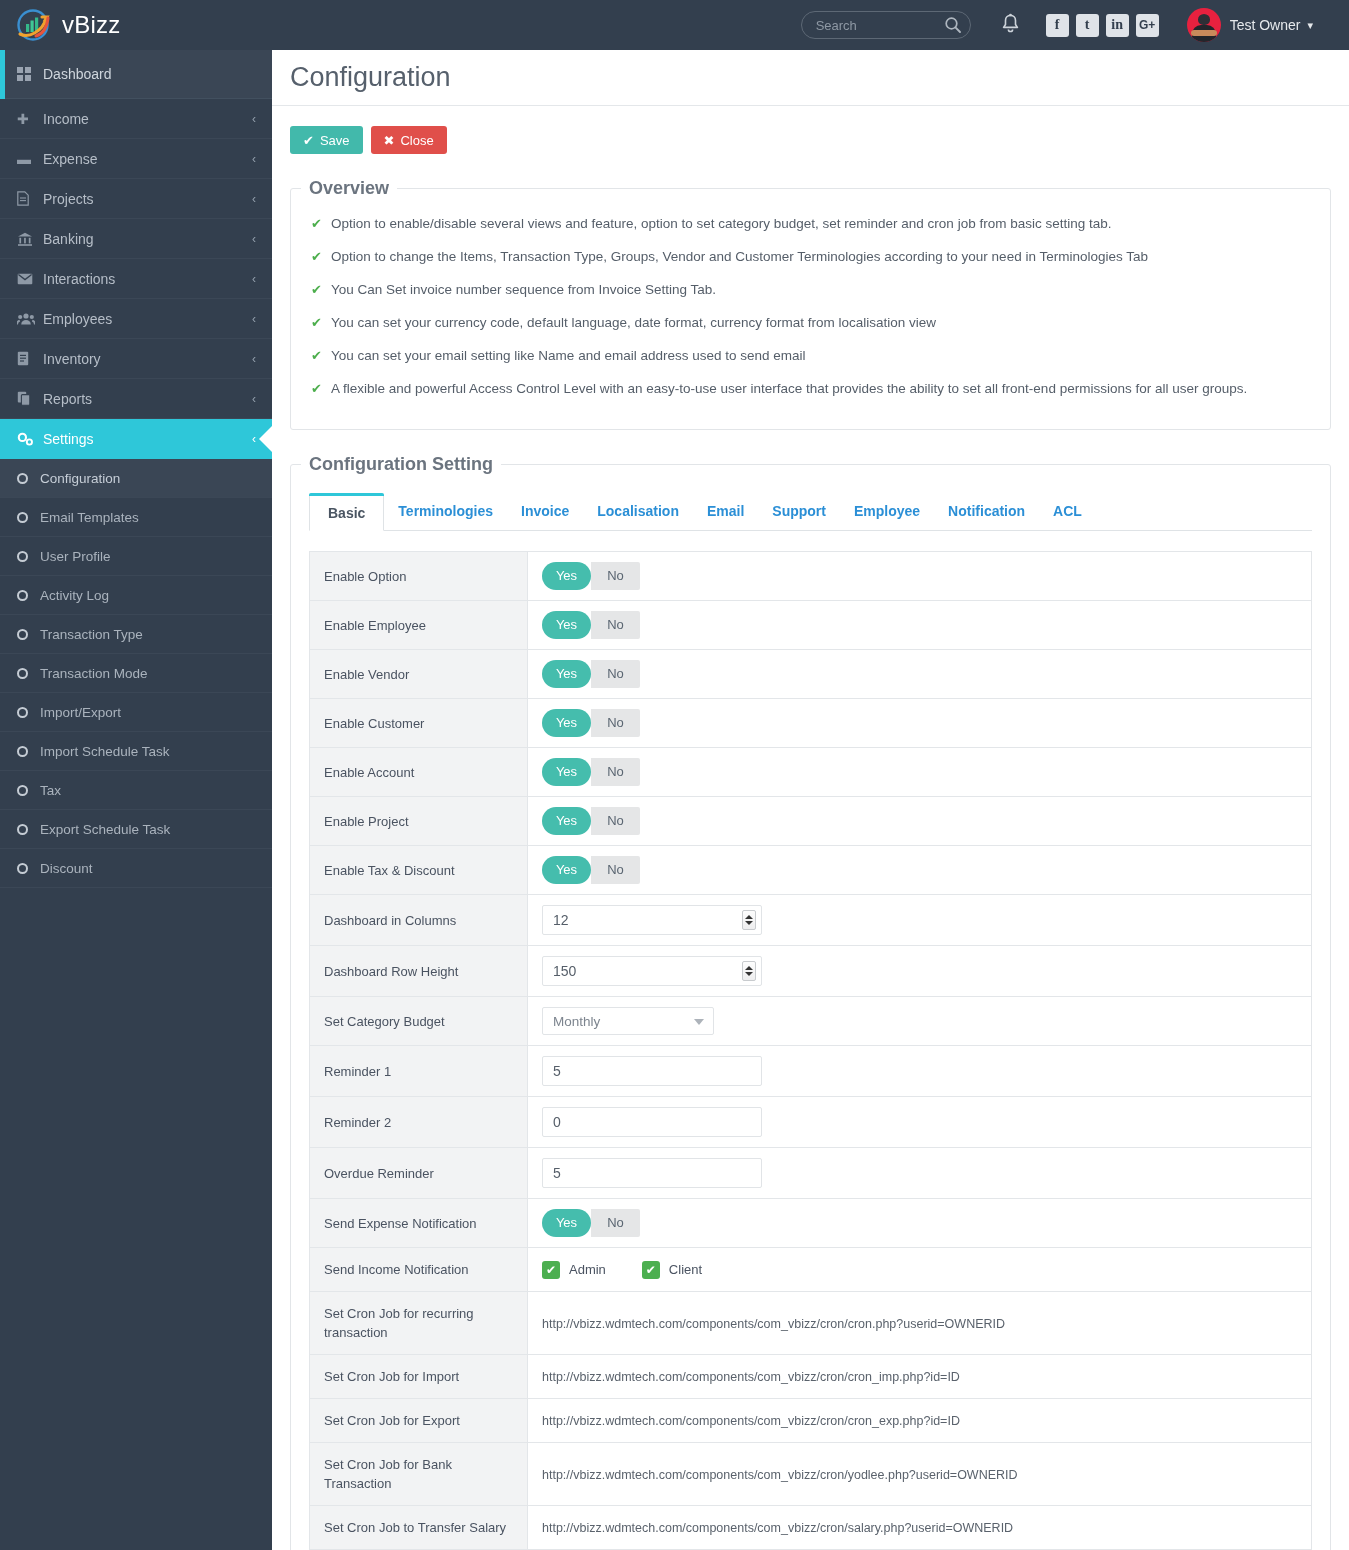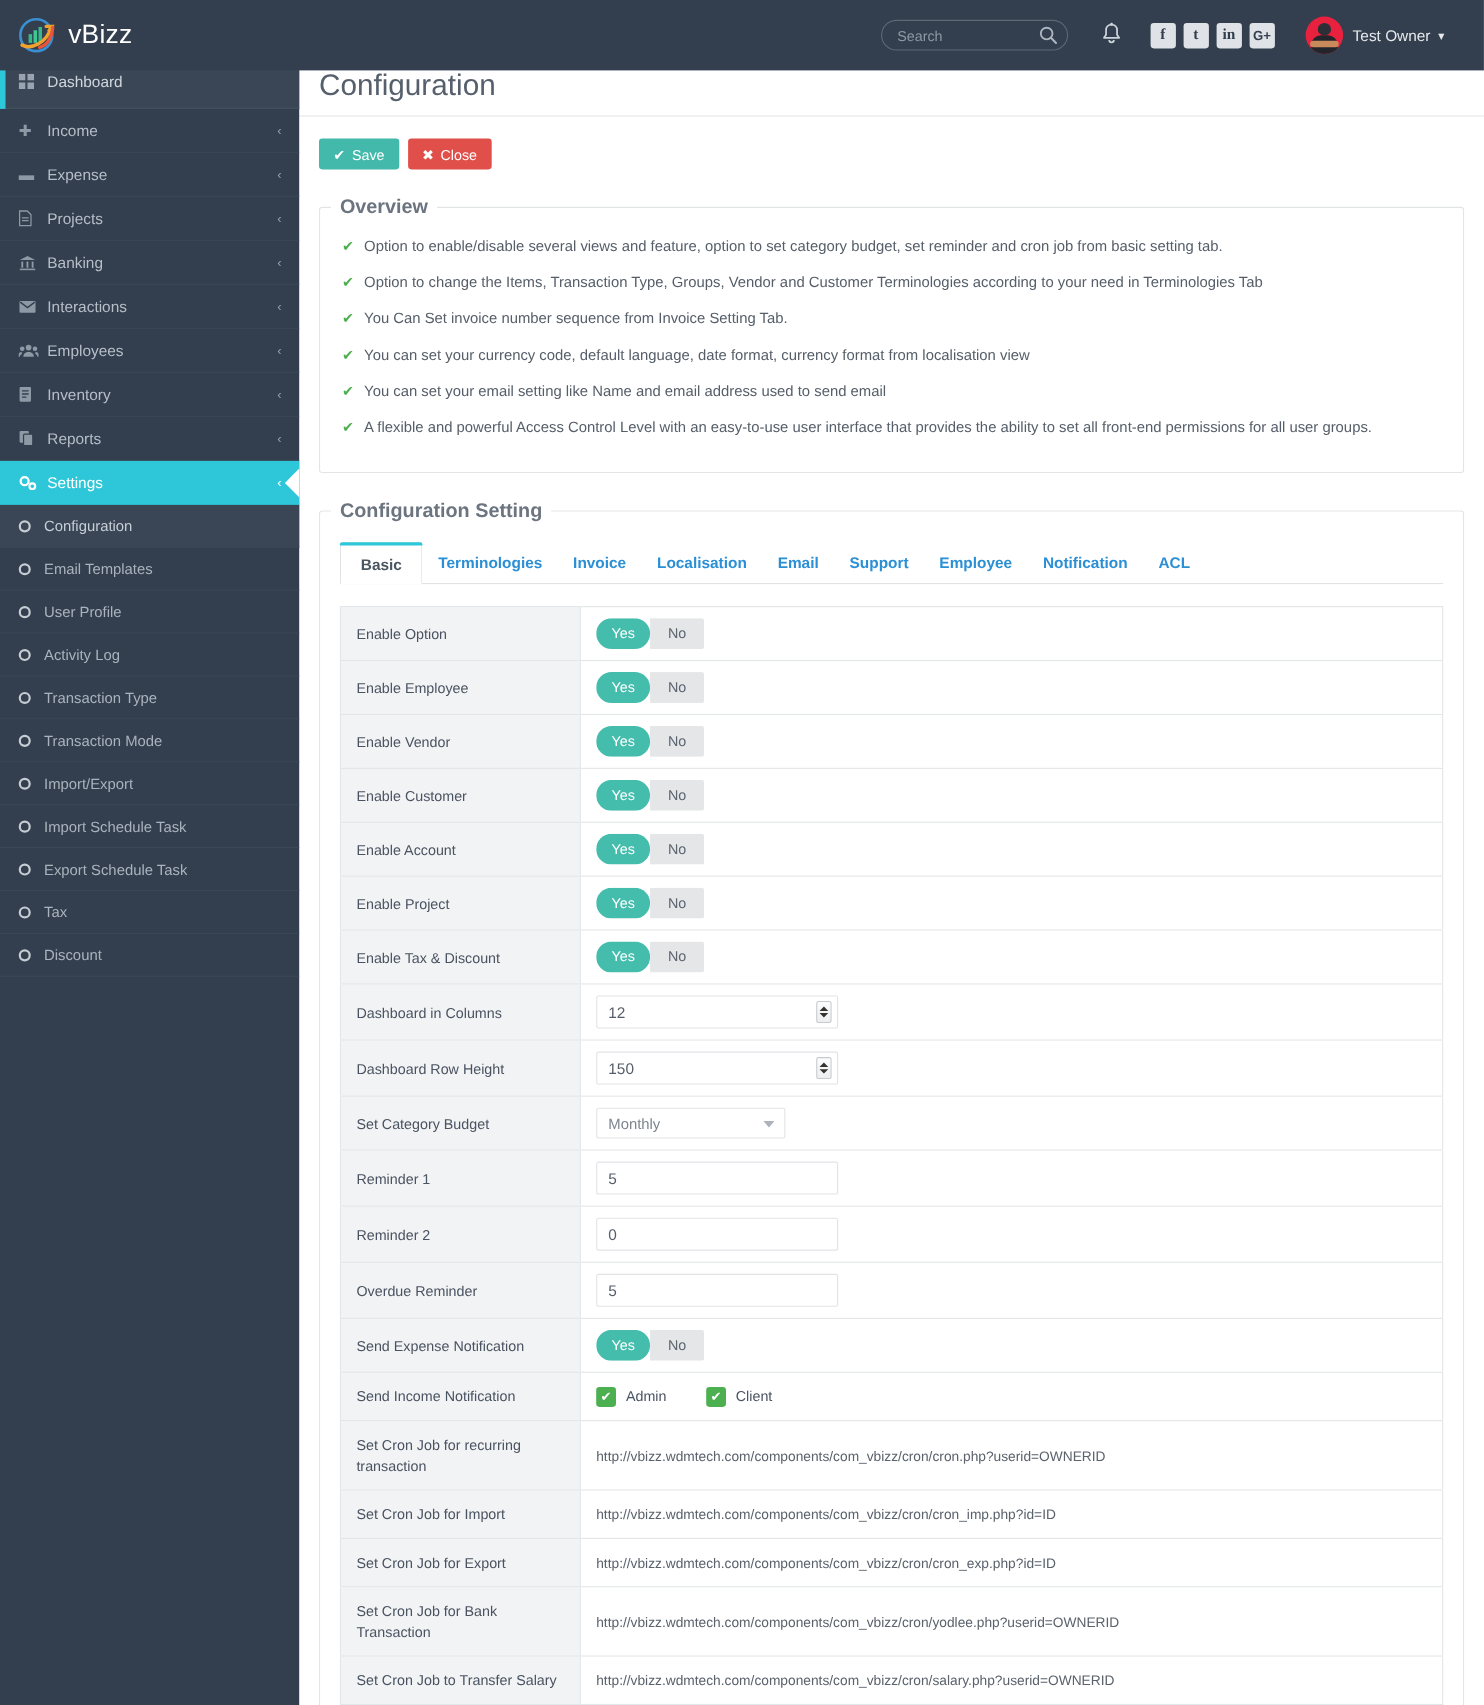--- a/index.html
+++ b/index.html
@@ -12,21 +12,21 @@
     font-family: "Liberation Sans", sans-serif;
     font-size: 13px;
     color: #4a4a4a;
     -webkit-font-smoothing: antialiased;
   }
   .app { position: relative; width: 1349px; min-height: 1550px; }
 
   
   .topbar {
     position: absolute; top: 0; left: 0;
-    width: 1349px; height: 64px;
+    width: 1349px; height: 50px;
     background: #333f4e;
     display: flex; align-items: center;
     z-index: 30;
   }
   .brand {
     width: 272px; height: 50px;
     display: flex; align-items: center;
     padding-left: 14px;
     flex: 0 0 272px;
   }
@@ -528,25 +528,25 @@
     <div class="sub-item">
       <span class="ring"></span>
       <span>Import/Export</span>
     </div>
     <div class="sub-item">
       <span class="ring"></span>
       <span>Import Schedule Task</span>
     </div>
     <div class="sub-item">
       <span class="ring"></span>
+      <span>Tax</span>
+    </div>
+    <div class="sub-item">
+      <span class="ring"></span>
       <span>Export Schedule Task</span>
-    </div>
-    <div class="sub-item">
-      <span class="ring"></span>
-      <span>Tax</span>
     </div>
     <div class="sub-item">
       <span class="ring"></span>
       <span>Discount</span>
     </div>
   </div>
 
   <div class="content">
 
     <div class="page-head">

